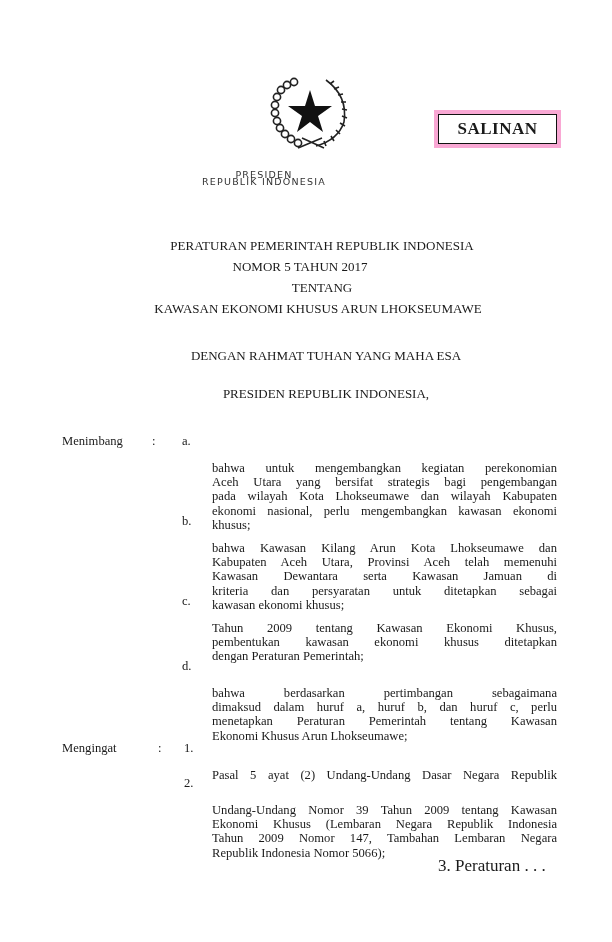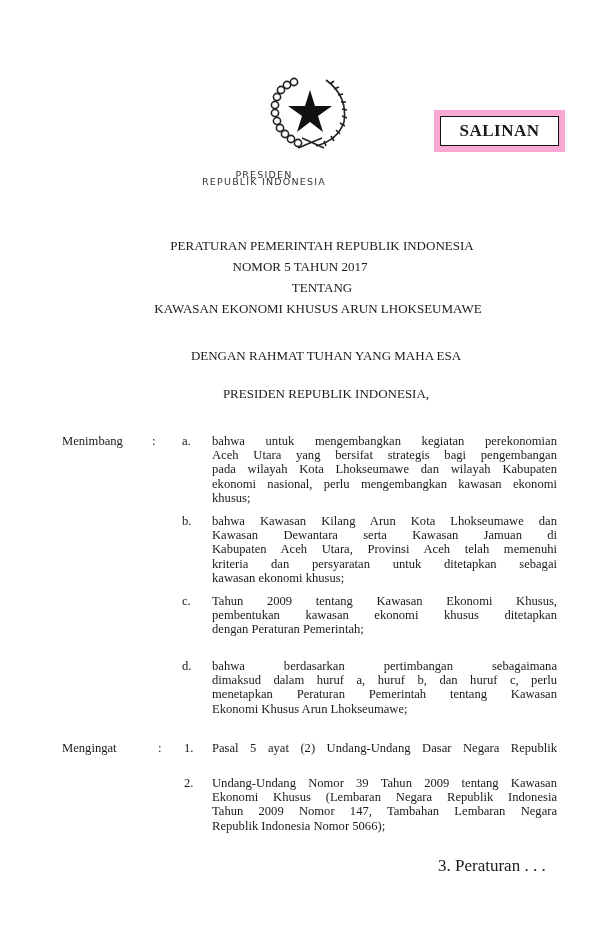--- a/index.html
+++ b/index.html
@@ -1,31 +1,31 @@
 <!DOCTYPE html>
 <html><head>
 <meta charset="utf-8">
 <style>
   html, body { margin: 0; padding: 0; background: #ffffff; }
   body { width: 612px; height: 942px; position: relative; overflow: hidden;
          font-family: "Liberation Serif", "DejaVu Serif", serif; color: #1a1a1a; }
   .abs { position: absolute; }
   .emblem { left: 268px; top: 76px; width: 84px; height: 76px; }
   .salinan-box { left: 434px; top: 110px; width: 119px; height: 30px;
-                 border: 6px solid #f9a8d4; box-shadow: inset 0 0 0 1px #111;
+                 border: 4px solid #f9a8d4; box-shadow: inset 0 0 0 1px #111;
                  display: flex; align-items: center; justify-content: center;
                  font-weight: bold; font-size: 17px; letter-spacing: 0.5px; }
   .presiden { left: 0; width: 528px; text-align: center;
               font-family: "DejaVu Sans", sans-serif; font-size: 9.5px; letter-spacing: 1.2px; color: #333; }
   .title-line { left: 0; width: 612px; text-align: center; font-size: 13px; }
   .row { position: absolute; left: 0; width: 612px; font-size: 12.6px; line-height: 14.2px; }
   .label { position: absolute; left: 62px; }
   .colon { position: absolute; }
   .marker { position: absolute; left: 182px; }
-  .text { position: absolute; left: 212px; width: 345px; text-align: justify; }
+  .text { position: absolute; left: 212px; width: 345px; text-align: justify; margin-top: 27px; }
   .text span.line { display: block; text-align: justify; text-align-last: justify; white-space: nowrap; }
   .text span.line.last { text-align-last: left; }
   .footer { left: 438px; top: 856px; font-size: 17px; }
 </style>
 </head>
 <body>
 
 <div class="abs emblem">
   <svg width="84" height="76" viewBox="0 0 84 76">
     <polygon points="42,14 47,30 64,30 50,40 55,56 42,46 29,56 34,40 20,30 37,30" fill="#111"></polygon>
@@ -76,22 +76,22 @@
     <span class="line">pada wilayah Kota Lhokseumawe dan wilayah Kabupaten</span>
     <span class="line">ekonomi nasional, perlu mengembangkan kawasan ekonomi</span>
     <span class="line last">khusus;</span>
   </div>
 </div>
 
 <div class="row" style="top:514px;">
   <span class="marker">b.</span>
   <div class="text">
     <span class="line">bahwa Kawasan Kilang Arun Kota Lhokseumawe dan</span>
+    <span class="line">Kabupaten Aceh Utara, Provinsi Aceh telah memenuhi</span>
     <span class="line">Kawasan Dewantara serta Kawasan Jamuan di</span>
-    <span class="line">Kabupaten Aceh Utara, Provinsi Aceh telah memenuhi</span>
     <span class="line">kriteria dan persyaratan untuk ditetapkan sebagai</span>
     <span class="line last">kawasan ekonomi khusus;</span>
   </div>
 </div>
 
 <div class="row" style="top:594px;">
   <span class="marker">c.</span>
   <div class="text">
     <span class="line">Tahun 2009 tentang Kawasan Ekonomi Khusus,</span>
     <span class="line">pembentukan kawasan ekonomi khusus ditetapkan</span>

